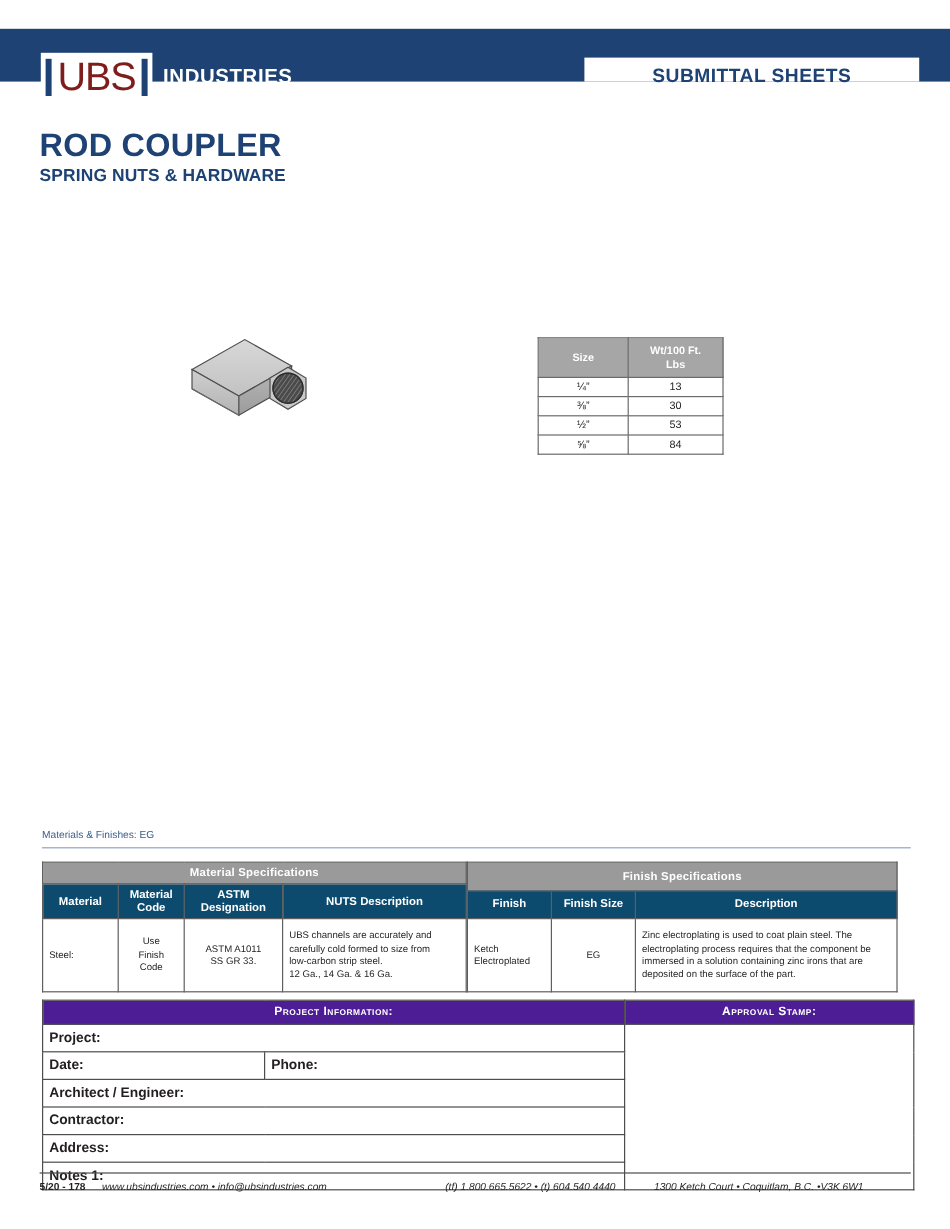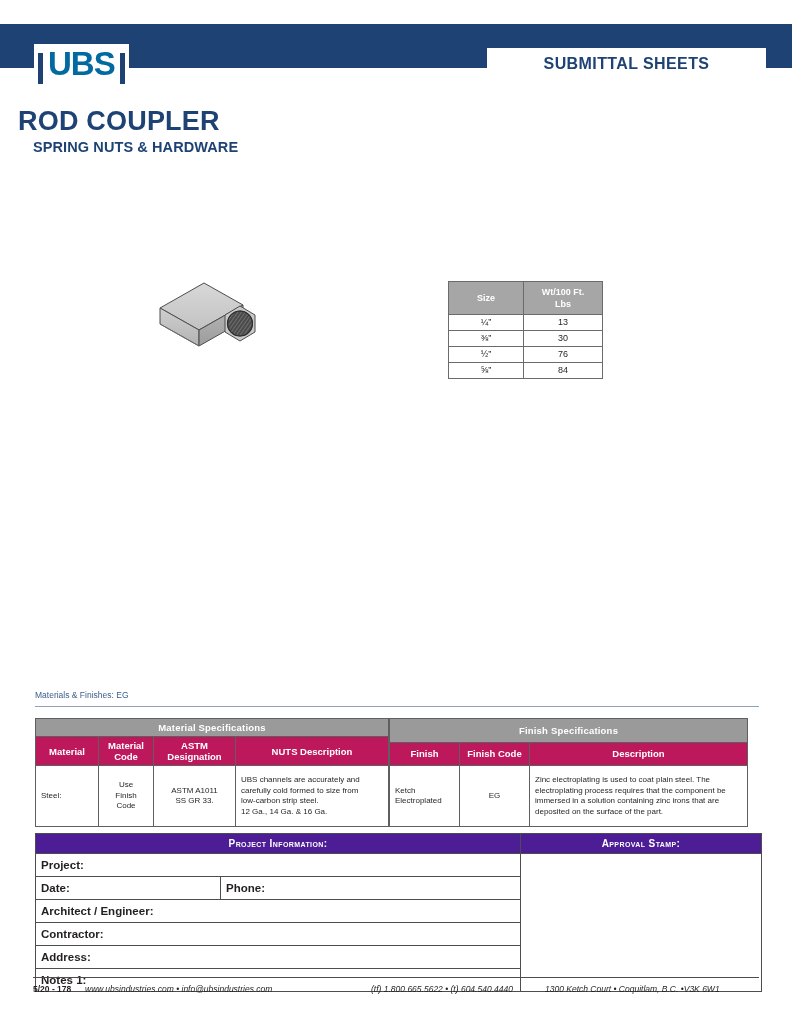--- a/index.html
+++ b/index.html
@@ -52,29 +52,29 @@
   .logo {
     position: absolute;
     left: 34px;
     top: 44px;
     height: 40px;
     display: flex;
     align-items: stretch;
   }
   .logo-ubs {
     background: #ffffff;
-    color: #0369a1;
+    color: #7f1d1d;
     font-size: 33px;
-    font-weight: bold;
+    font-weight: normal;
     line-height: 40px;
     padding: 0 4px;
     letter-spacing: -1px;
     font-family: "Liberation Sans", sans-serif;
     display: flex;
-    align-items: flex-end;
+    align-items: center;
   }
   .logo-bar {
     display: inline-block;
     width: 5px;
     height: 31px;
     background: #1d4273;
   }
   .logo-word {
     padding: 0 5px;
     display: inline-block;
@@ -86,21 +86,21 @@
     line-height: 40px;
     letter-spacing: 0.5px;
     padding-left: 9px;
     padding-right: 4px;
     align-self: center;
     font-family: "Liberation Sans", sans-serif;
   }
 
   .product-title {
     position: absolute;
-    left: 18px;
+    left: 33px;
     top: 106px;
     color: #1d4273;
     font-size: 27px;
     font-weight: bold;
     letter-spacing: 0.2px;
     line-height: 30px;
   }
   .product-subtitle {
     position: absolute;
     left: 33px;
@@ -188,21 +188,21 @@
   .spec .title-row th {
     background: #9a9a9a;
     color: #ffffff;
     font-weight: bold;
     font-size: 9.5px;
     text-align: center;
     padding: 3px 0 3px;
     letter-spacing: 0.2px;
   }
   .spec .head-row th {
-    background: #be185d;
+    background: #0c4a6e;
     color: #ffffff;
     font-weight: bold;
     font-size: 9.5px;
     text-align: center;
     padding: 3px 2px;
     line-height: 11px;
   }
   .spec td {
     background: #ffffff;
     font-size: 8px;
@@ -301,20 +301,21 @@
 
 <div class="header-band"></div>
 <div class="header-notch"></div>
 
 <div class="logo">
   <div class="logo-ubs">
     <span class="logo-bar"></span>
     <span class="logo-word">UBS</span>
     <span class="logo-bar"></span>
   </div>
+  <div class="logo-industries">INDUSTRIES</div>
 </div>
 
 <div class="submittal-title">SUBMITTAL SHEETS</div>
 
 <div class="product-title">ROD COUPLER</div>
 <div class="product-subtitle">SPRING NUTS &amp; HARDWARE</div>
 
 <div class="product-figure">
   <svg width="135" height="105" viewBox="0 0 135 105">
     <defs>
@@ -366,21 +367,21 @@
     <tr>
       <td>¼”</td>
       <td>13</td>
     </tr>
     <tr>
       <td>⅜”</td>
       <td>30</td>
     </tr>
     <tr>
       <td>½”</td>
-      <td>76</td>
+      <td>53</td>
     </tr>
     <tr>
       <td>⅝”</td>
       <td>84</td>
     </tr>
   </tbody>
 </table>
 
 <div class="mf-label">Materials &amp; Finishes: EG</div>
 <div class="mf-rule"></div>
@@ -436,21 +437,21 @@
       <col style="width:70px">
         <col style="width:70px">
         <col style="width:218px">
     </colgroup>
     <tbody>
         <tr class="title-row">
       <th colspan="3">Finish Specifications</th>
     </tr>
     <tr class="head-row">
       <th>Finish</th>
-      <th>Finish Code</th>
+      <th>Finish Size</th>
       <th>Description</th>
     </tr>
     <tr>
       <td style="height:52px">
         <div>Ketch</div>
         <div>Electroplated</div>
       </td>
       <td class="center">EG</td>
       <td class="desc">
         <div>Zinc electroplating is used to coat plain steel. The</div>

